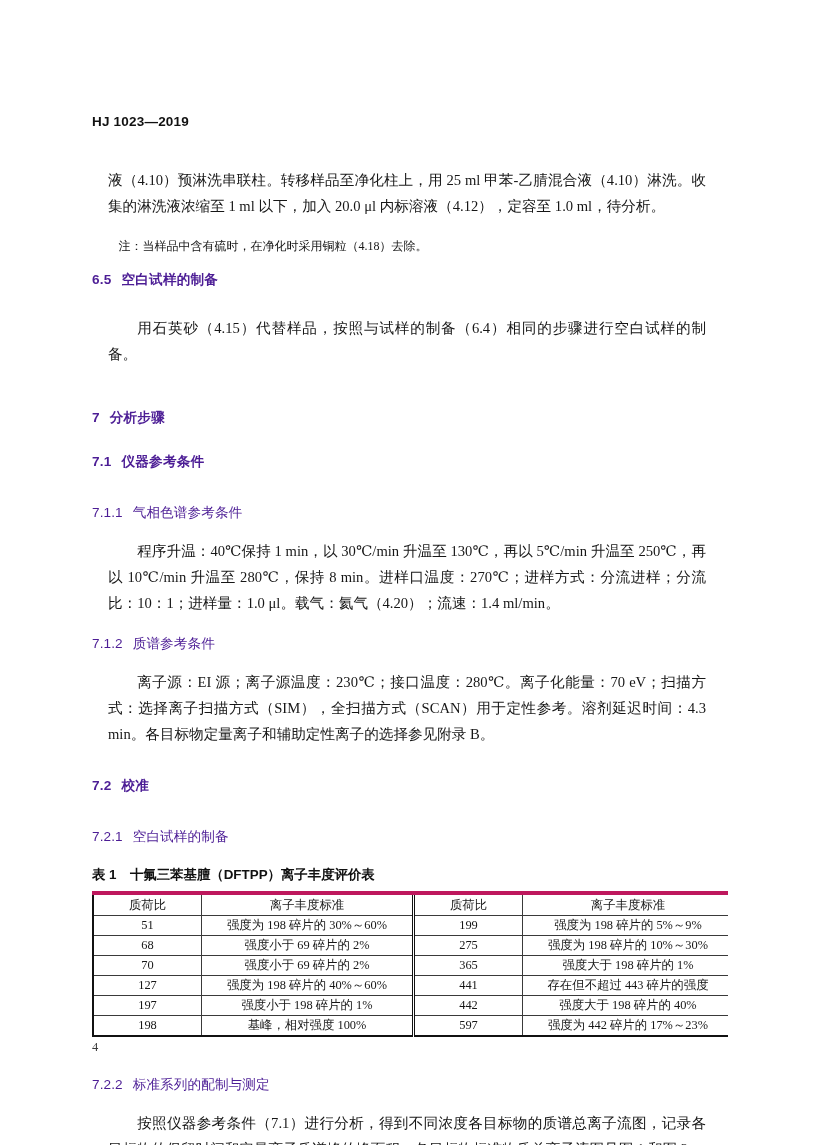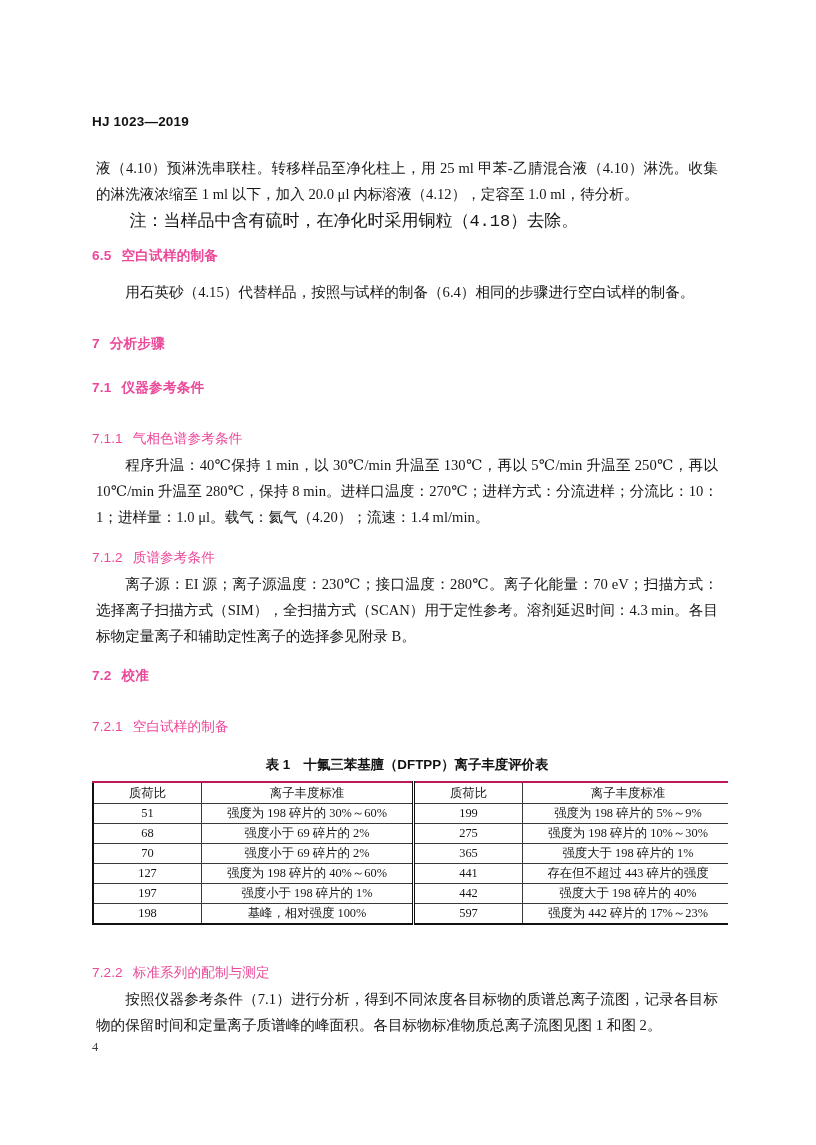--- a/index.html
+++ b/index.html
@@ -32,41 +32,40 @@
     font-size: 13.5px;
     letter-spacing: 0.2px;
     margin: 0;
     padding-top: 114px;
     color: #111;
   }
   
   p.body {
     font-size: 14.6px;
     line-height: 26px;
-    margin: 4px;
+    margin: 16px;
     text-align: justify;
     text-justify: inter-ideograph;
     color: #161616;
   }
   p.body.indent {
     text-indent: 2em;
   }
   p.note {
-    font-size: 17px;
+    font-size: 12px;
     line-height: 22px;
     margin: 0;
     text-indent: 2.2em;
     color: #161616;
-    font-family: Liberation Mono, monospace;
   }
   
   h2.h-sec, h3.h-sub {
     font-family: "Liberation Sans", "DejaVu Sans", sans-serif;
     margin: 0;
-    color: #ec4899;
+    color: #4c1d95;
   }
   h2.h-sec {
     font-size: 13.6px;
     font-weight: bold;
     letter-spacing: 0.2px;
   }
   h3.h-sub {
     font-size: 13.6px;
     font-weight: normal;
     letter-spacing: 0.1px;
@@ -77,21 +76,20 @@
   .sp-10 { height: 10px; }
   .sp-20 { height: 20px; }
   .sp-22 { height: 22px; }
   .sp-26 { height: 26px; }
 
   
   .tbl-title {
     font-family: "Liberation Sans", "DejaVu Sans", sans-serif;
     font-weight: bold;
     font-size: 13.4px;
-    text-align: center;
     margin: 0;
     padding: 0 0 7px 0;
     color: #111;
   }
   table.dftpp {
     border-collapse: collapse;
     width: 618px;
     margin: 0 auto;
     table-layout: fixed;
     font-size: 12.4px;
@@ -106,21 +104,21 @@
     white-space: nowrap;
     overflow: hidden;
   }
   table.dftpp tr.hdr td { height: 20px; line-height: 20px; }
   table.dftpp td.mz   { width: 103px; }
   table.dftpp td.std  { width: 206px; }
   
   table.dftpp { border: 2px solid #111; }
   table.dftpp td.left-outer  { border-left: 2px solid #111; }
   table.dftpp td.right-outer { border-right: 2px solid #111; }
-  table.dftpp tr.first td { border-top: 2px solid #be185d; }
+  table.dftpp tr.first td { border-top: 4px solid #be185d; }
   table.dftpp tr.last td  { border-bottom: 2px solid #111; border-radius: 8px; }
   
   table.dftpp td.mid-right { border-right: 3px double #111; }
   table.dftpp td.mid-left  { border-left: 0; }
 
   
   .page-num {
     position: absolute;
     left: 92px;
     top: 1040px;

